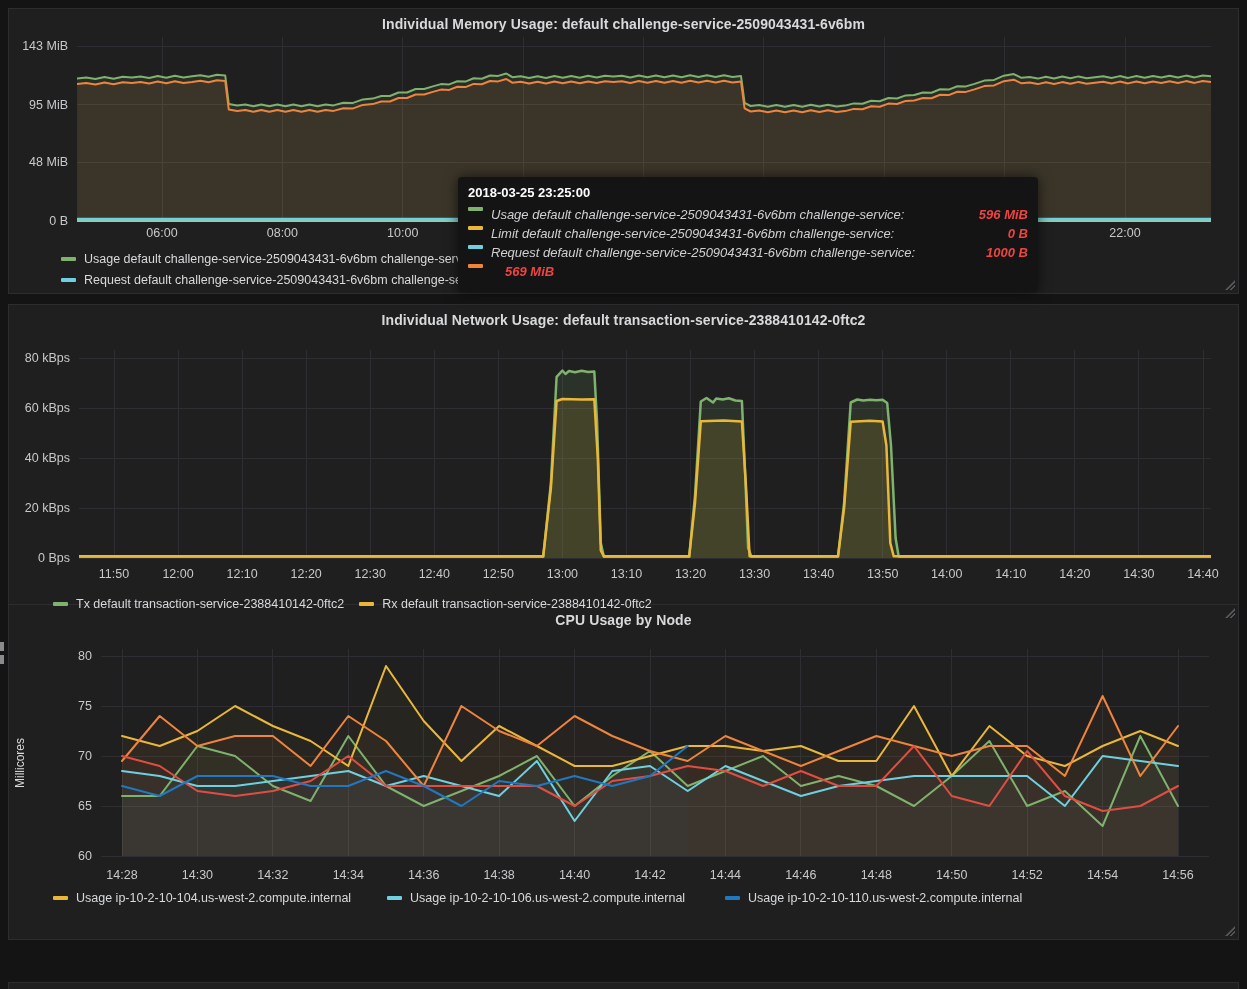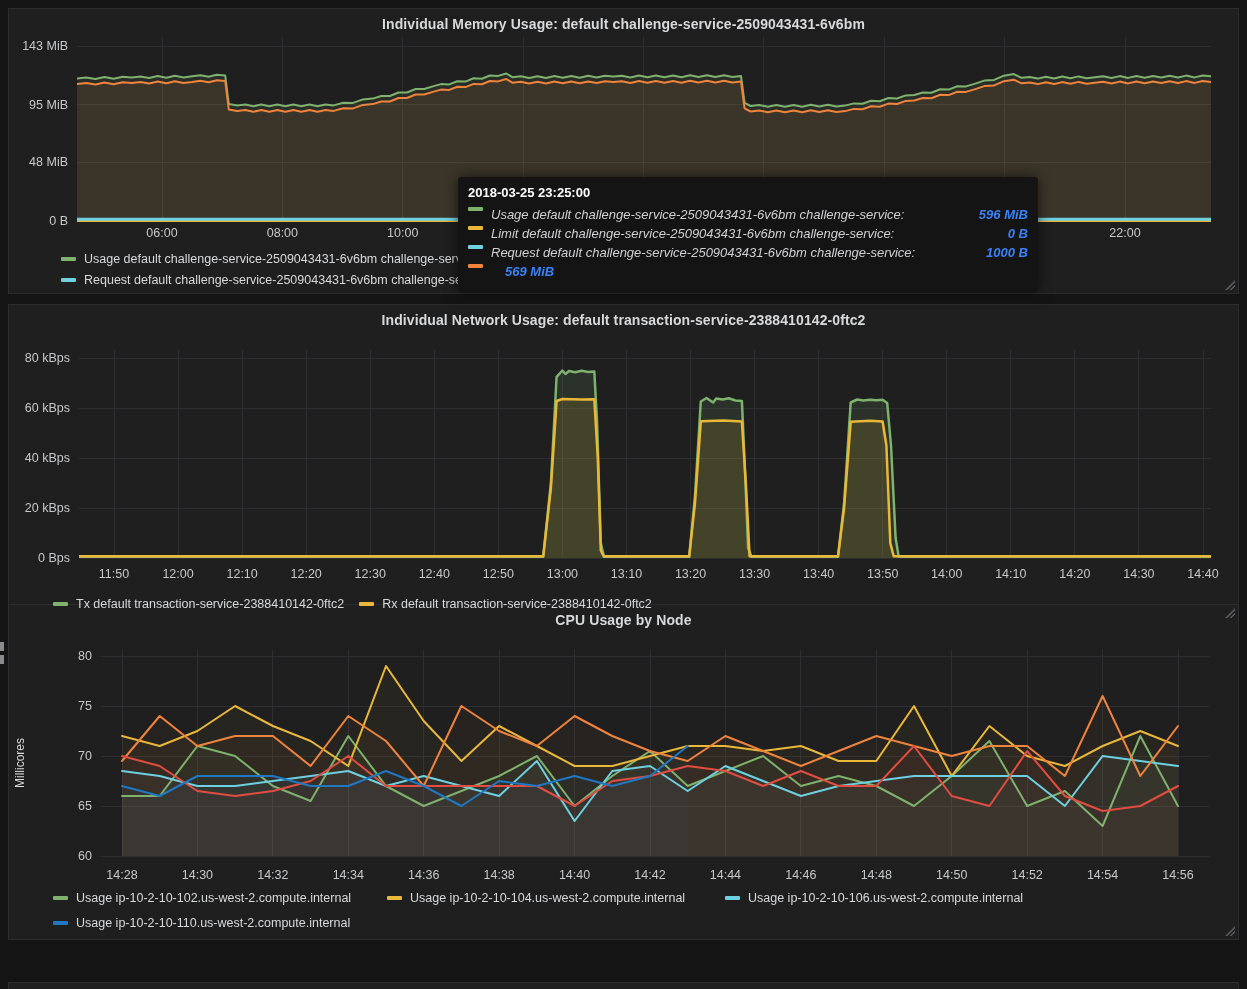--- a/index.html
+++ b/index.html
@@ -17,21 +17,21 @@
   .legend{position:absolute;z-index:2;color:#d8d9da;font-size:12.5px;line-height:16px;}
   .legend-item{display:flex;align-items:center;white-space:nowrap;cursor:pointer;}
   .swatch{display:inline-block;width:15px;height:4px;border-radius:1px;margin-right:8px;flex:none;}
   #legend1{left:52px;top:242px;display:grid;grid-template-columns:492px 1fr;row-gap:5px;width:1140px;overflow:hidden;}
   #legend2{left:44px;top:291px;display:flex;gap:15px;}
   #legend3{left:44px;top:285px;display:grid;grid-template-columns:334px 338px auto;row-gap:9px;}
   .gtooltip{position:absolute;left:458px;top:177px;width:580px;z-index:6;background:#141414;border-radius:4px;padding:8px 10px 9px;box-shadow:0 0 14px rgba(0,0,0,.6);box-sizing:border-box;}
   .tt-title{text-align:left;font-weight:700;font-size:13px;color:#ffffff;margin-bottom:7px;}
   .tt-row{display:flex;align-items:flex-start;height:19px;font-size:13px;color:#d0d0d3;font-style:italic;}
   .tt-label{flex:1;}
-  .tt-value{font-weight:700;color:#3b82f6;padding-left:14px;white-space:nowrap;}
+  .tt-value{font-weight:700;color:#ef4444;padding-left:14px;white-space:nowrap;}
   .resize-handle{position:absolute;right:3px;bottom:3px;width:10px;height:10px;z-index:3;cursor:nwse-resize;
      clip-path:polygon(100% 0,100% 100%,0 100%);
      background:repeating-linear-gradient(135deg,#56565a 0 1.5px,transparent 1.5px 3.5px);}
   .next-edge{position:absolute;left:8px;top:982px;width:1231px;height:7px;background:#1f1f20;border:1px solid #2d2d30;border-bottom:none;box-sizing:border-box;}
   .scroll-dot{position:absolute;left:0;width:4px;height:9px;background:#8a8a8d;z-index:4;}
   #sd1{top:642px;}
   #sd2{top:655px;}
 </style>
 </head>
 <body>
@@ -235,24 +235,20 @@
             <path d="M113.0,131.0 L150.7,141.0 L188.4,126.0 L226.1,101.0 L263.9,121.0 L301.6,136.0 L339.3,161.0 L377.0,61.0 L414.7,116.0 L452.4,156.0 L490.1,121.0 L527.9,141.0 L565.6,161.0 L603.3,161.0 L641.0,151.0 L678.7,141.0 L716.4,141.0 L754.1,146.0 L791.9,141.0 L829.6,156.0 L867.3,156.0 L905.0,101.0 L942.7,171.0 L980.4,121.0 L1018.1,151.0 L1055.9,161.0 L1093.6,141.0 L1131.3,126.0 L1169.0,141.0" fill="none" stroke="#EAB839" stroke-width="2" stroke-linejoin="round" stroke-linecap="round"></path>
             <path d="M113.0,166.0 L150.7,171.0 L188.4,181.0 L226.1,181.0 L263.9,176.0 L301.6,171.0 L339.3,166.0 L377.0,181.0 L414.7,171.0 L452.4,181.0 L490.1,191.0 L527.9,156.0 L565.6,216.0 L603.3,166.0 L641.0,161.0 L678.7,186.0 L716.4,161.0 L754.1,176.0 L791.9,191.0 L829.6,181.0 L867.3,176.0 L905.0,171.0 L942.7,171.0 L980.4,171.0 L1018.1,171.0 L1055.9,201.0 L1093.6,151.0 L1131.3,156.0 L1169.0,161.0" fill="none" stroke="#6ED0E0" stroke-width="2" stroke-linejoin="round" stroke-linecap="round"></path>
             <path d="M113.0,156.0 L150.7,111.0 L188.4,141.0 L226.1,131.0 L263.9,131.0 L301.6,161.0 L339.3,111.0 L377.0,136.0 L414.7,181.0 L452.4,101.0 L490.1,126.0 L527.9,141.0 L565.6,111.0 L603.3,131.0 L641.0,146.0 L678.7,156.0 L716.4,131.0 L754.1,146.0 L791.9,161.0 L829.6,146.0 L867.3,131.0 L905.0,141.0 L942.7,151.0 L980.4,141.0 L1018.1,141.0 L1055.9,171.0 L1093.6,91.0 L1131.3,171.0 L1169.0,121.0" fill="none" stroke="#EF843C" stroke-width="2" stroke-linejoin="round" stroke-linecap="round"></path>
             <path d="M113.0,151.0 L150.7,161.0 L188.4,186.0 L226.1,191.0 L263.9,186.0 L301.6,176.0 L339.3,151.0 L377.0,181.0 L414.7,181.0 L452.4,181.0 L490.1,181.0 L527.9,181.0 L565.6,201.0 L603.3,176.0 L641.0,171.0 L678.7,161.0 L716.4,166.0 L754.1,181.0 L791.9,166.0 L829.6,181.0 L867.3,181.0 L905.0,141.0 L942.7,191.0 L980.4,201.0 L1018.1,146.0 L1055.9,191.0 L1093.6,206.0 L1131.3,201.0 L1169.0,181.0" fill="none" stroke="#E24D42" stroke-width="2" stroke-linejoin="round" stroke-linecap="round"></path>
             <path d="M113.0,181.0 L150.7,191.0 L188.4,171.0 L226.1,171.0 L263.9,171.0 L301.6,181.0 L339.3,181.0 L377.0,166.0 L414.7,181.0 L452.4,201.0 L490.1,176.0 L527.9,181.0 L565.6,171.0 L603.3,181.0 L641.0,171.0 L678.7,141.0" fill="none" stroke="#1F78C1" stroke-width="2" stroke-linejoin="round" stroke-linecap="round"></path>
           </g>
         </svg>
       </div>
     <div class="legend" id="legend3">
         <span class="legend-item">
-          <i class="swatch" style="background: rgb(126, 178, 109);"></i>
-          <span>Usage ip-10-2-10-102.us-west-2.compute.internal</span>
-        </span>
-        <span class="legend-item">
           <i class="swatch" style="background: rgb(234, 184, 57);"></i>
           <span>Usage ip-10-2-10-104.us-west-2.compute.internal</span>
         </span>
         <span class="legend-item">
           <i class="swatch" style="background: rgb(110, 208, 224);"></i>
           <span>Usage ip-10-2-10-106.us-west-2.compute.internal</span>
         </span>
         <span class="legend-item">
           <i class="swatch" style="background: rgb(31, 120, 193);"></i>
           <span>Usage ip-10-2-10-110.us-west-2.compute.internal</span>

